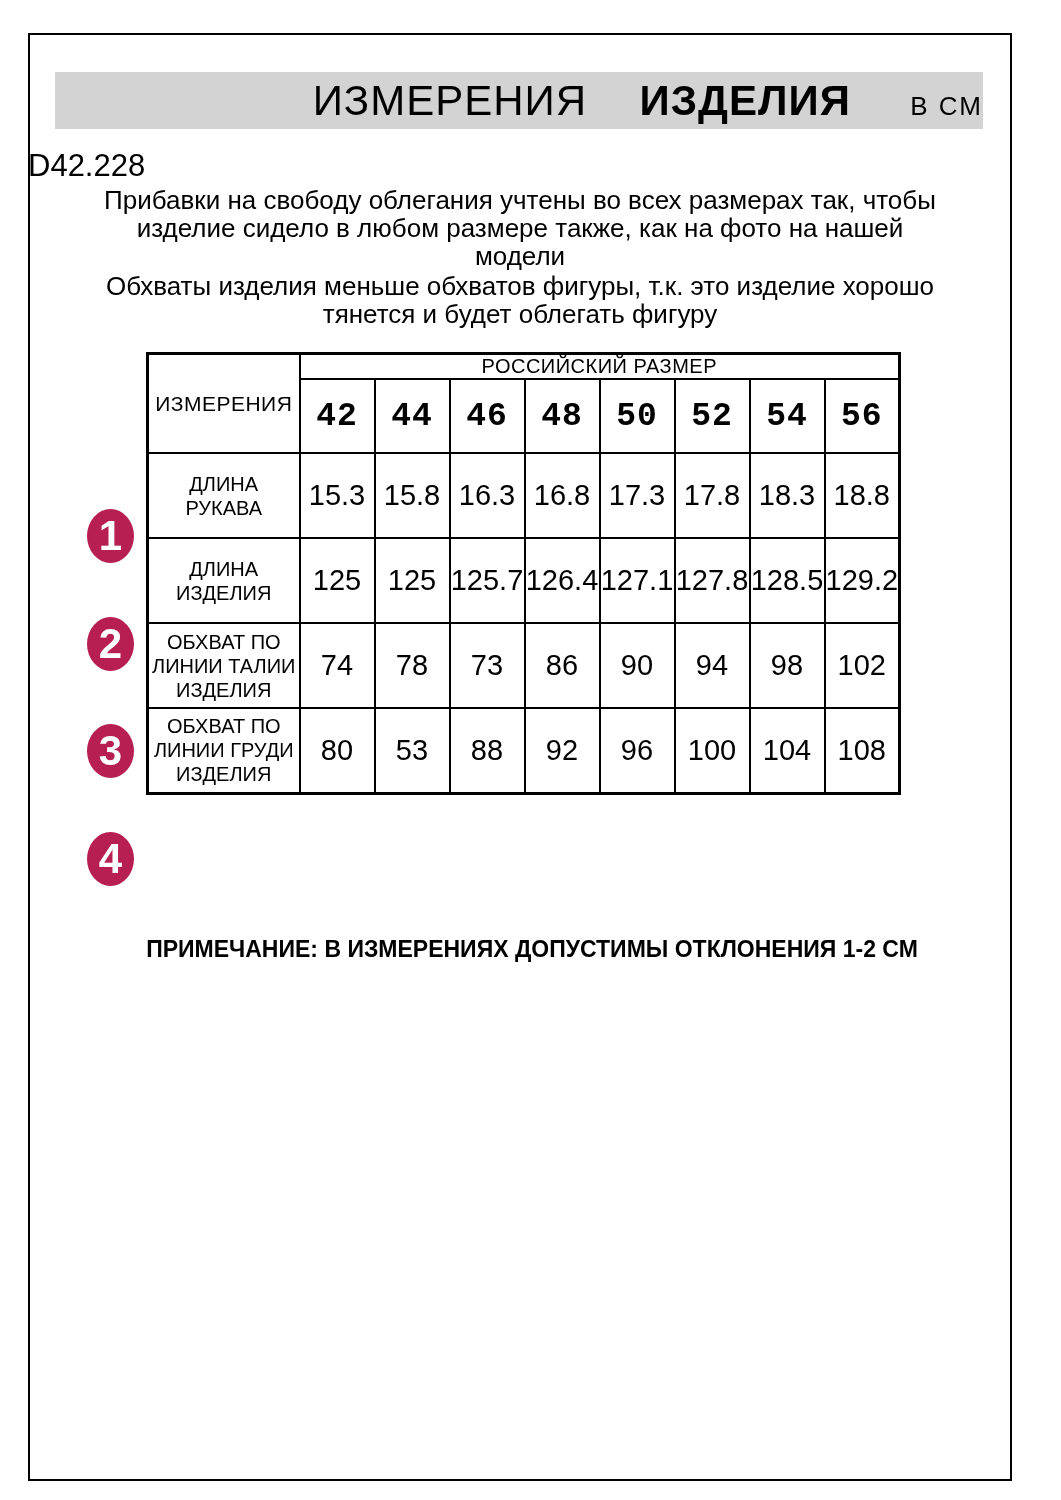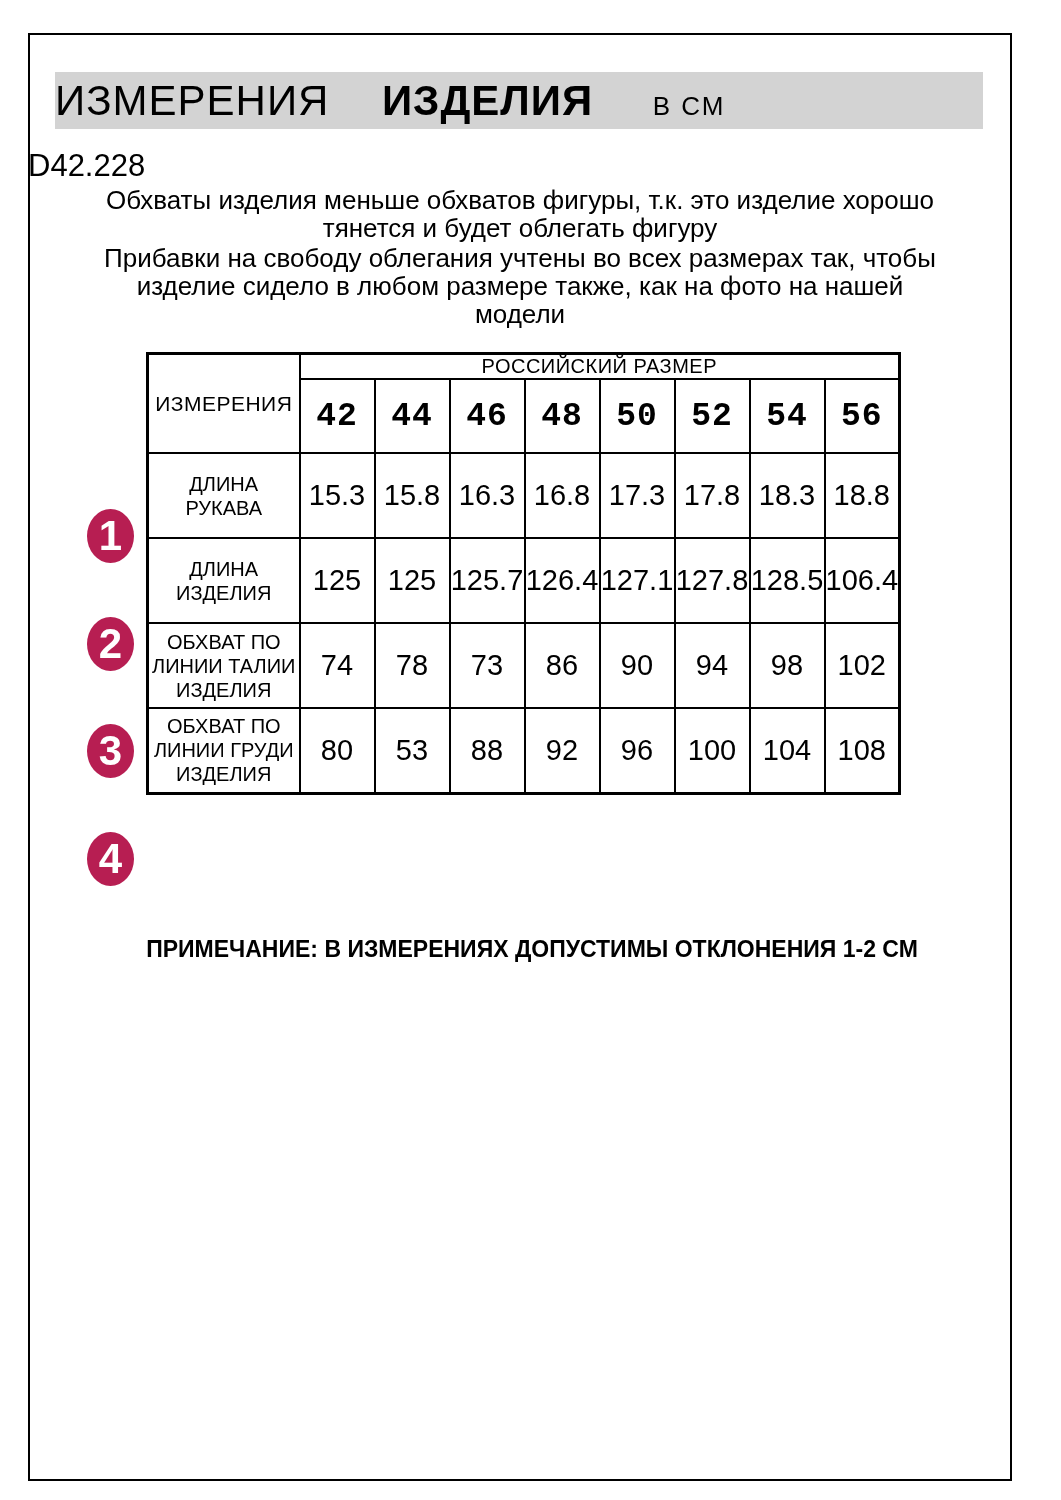--- a/index.html
+++ b/index.html
@@ -25,21 +25,21 @@
     border: 2px solid #000000;
     background: #ffffff;
   }
   .title-bar {
     position: absolute;
     left: 55px;
     top: 72px;
     width: 928px;
     height: 57px;
     background: #d3d3d3;
-    text-align: left;
+    text-align: right;
     line-height: 57px;
     white-space: nowrap;
   }
   .title-main {
     font-size: 42px;
     letter-spacing: 1px;
   }
   .title-bold {
     font-size: 42px;
     font-weight: bold;
@@ -157,25 +157,25 @@
 
   <div class="title-bar">
     <span class="title-main">ИЗМЕРЕНИЯ</span>
     <span class="title-bold">ИЗДЕЛИЯ</span>
     <span class="title-unit">В СМ</span>
   </div>
 
   <div class="product-code">D42.228</div>
 
   <div class="intro">
-    <p>Обхваты изделия меньше обхватов фигуры, т.к. это изделие хорошо
-тянется и будет облегать фигуру</p>
     <p>Прибавки на свободу облегания учтены во всех размерах так, чтобы
 изделие сидело в любом размере также, как на фото на нашей
 модели</p>
+    <p>Обхваты изделия меньше обхватов фигуры, т.к. это изделие хорошо
+тянется и будет облегать фигуру</p>
   </div>
 
   <table class="size-table">
     <colgroup>
       <col style="width:152px">
       <col style="width:75px">
         <col style="width:75px">
         <col style="width:75px">
         <col style="width:75px">
       <col style="width:75px">
@@ -212,21 +212,21 @@
       <tr class="data-row">
         <td class="label-cell">ДЛИНА
 ИЗДЕЛИЯ</td>
         <td class="value-cell">125</td>
         <td class="value-cell">125</td>
         <td class="value-cell">125.7</td>
         <td class="value-cell">126.4</td>
         <td class="value-cell">127.1</td>
         <td class="value-cell">127.8</td>
         <td class="value-cell">128.5</td>
-        <td class="value-cell">106.4</td>
+        <td class="value-cell">129.2</td>
       </tr>
       <tr class="data-row">
         <td class="label-cell">ОБХВАТ ПО
 ЛИНИИ ТАЛИИ
 ИЗДЕЛИЯ</td>
         <td class="value-cell">74</td>
         <td class="value-cell">78</td>
         <td class="value-cell">73</td>
         <td class="value-cell">86</td>
         <td class="value-cell">90</td>

